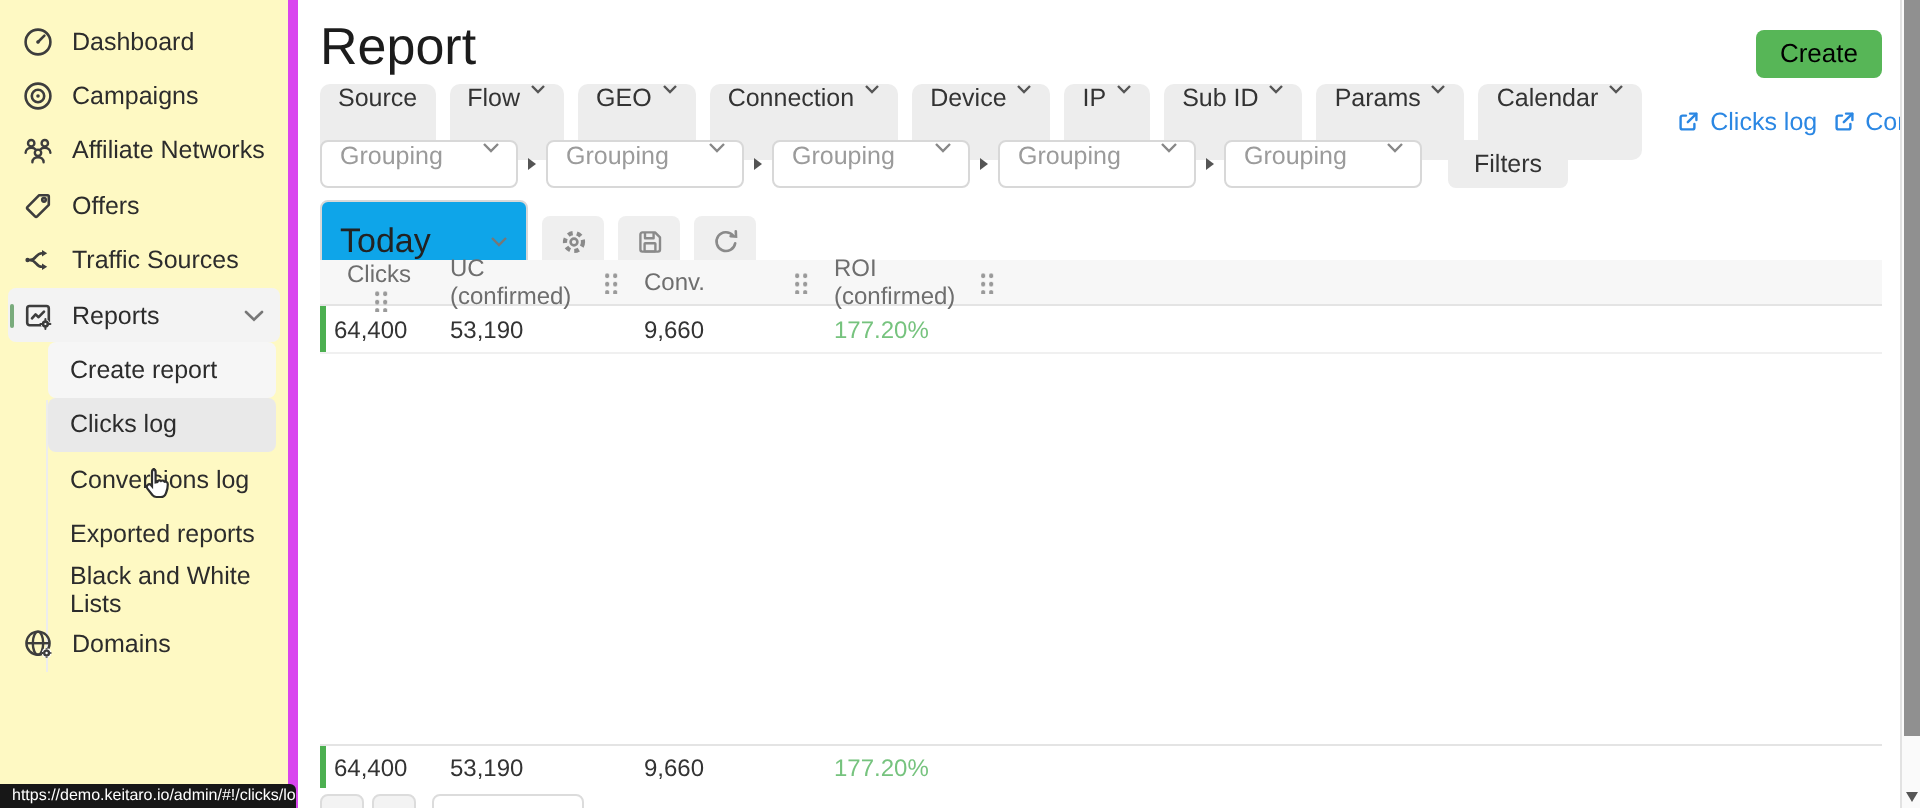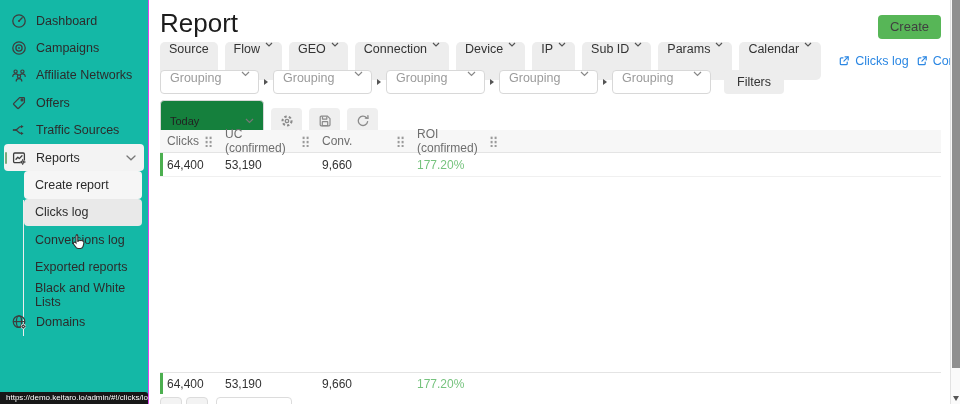--- a/index.html
+++ b/index.html
@@ -8,21 +8,21 @@
     position: relative;
     font-family: "Liberation Sans", "DejaVu Sans", sans-serif;
     background: #fff;
     color: #2d2d2d;
   }
   svg { display: block; }
 
   
   .sidebar {
     position: absolute; left: 0; top: 0; width: 149px; height: 404px;
-    background: #14b8a6; border-right: 1px solid #d946ef;
+    background: #fef9c3; border-right: 5px solid #d946ef;
   }
   .nav { position: absolute; top: 7px; left: 0; right: 0; }
   .nav-item {
     height: 27.4px; display: flex; align-items: center;
     padding: 0 8px 0 10px; font-size: 12.5px; color: #2c2c2c; cursor: pointer;
   }
   .nav-item .nicon { width: 17px; height: 17px; margin-right: 9px;
     display: flex; align-items: center; justify-content: center; color: #3d3d3d; }
   .nav-item.reports {
     background: #f3f3f3; border-radius: 4px; margin: 0 4px; padding-left: 6px;
@@ -54,21 +54,21 @@
   }
 
   
   .main { position: absolute; left: 150px; top: 0; right: 10px; bottom: 0; background: #fff; }
   .page-title {
     position: absolute; left: 10px; top: 7px;
     font-size: 26px; line-height: 32px; font-weight: 500; color: #1c1c1c;
   }
   .create-btn {
     position: absolute; top: 15px; right: 9px;
-    background: #57b657; color: #404040; font-size: 13px;
+    background: #57b657; color: #000000; font-size: 13px;
     padding: 4px 12px 5px; border: none; border-radius: 4px; cursor: pointer;
     font-family: inherit;
   }
 
   .filter-row { position: absolute; left: 10px; top: 42px; display: flex; gap: 7px; align-items: center; }
   .fbtn {
     background: #ededed; border-radius: 5px; height: 38px; padding: 0 9px;
     font-size: 12.5px; color: #333; display: flex; align-items: flex-start; gap: 5px;
     cursor: pointer; white-space: nowrap;
   }
@@ -90,37 +90,37 @@
   }
   .filters-btn {
     margin-left: 13px; background: #ededed; border: none; border-radius: 4px; height: 24px;
     padding: 0 13px; font-size: 12.5px; color: #333; display: flex; align-items: center;
     cursor: pointer; font-family: inherit;
   }
 
   .toolbar-row { position: absolute; left: 10px; top: 100px; display: flex; gap: 7px; align-items: center; }
   .today-select {
     width: 104px; height: 42px; border: 1px solid #d8d8d8; border-radius: 4px;
-    background: #15803d; display: flex; align-items: center; justify-content: space-between;
-    padding: 0 9px; font-size: 11px; color: #222; cursor: pointer;
+    background: #0ea5e9; display: flex; align-items: center; justify-content: space-between;
+    padding: 0 9px; font-size: 17px; color: #222; cursor: pointer;
   }
   .icon-btn {
     width: 31px; height: 26px; background: #efefef; border: none; border-radius: 4px;
     display: flex; align-items: center; justify-content: center; color: #8a8a8a; cursor: pointer;
   }
 
   
   .rtable {
     position: absolute; left: 10px; right: 9px; top: 130px; bottom: 10px;
     background: #fff; display: flex; flex-direction: column;
   }
   .thead { height: 23px; background: #f7f7f7; border-bottom: 1px solid #e4e4e4;
     display: flex; font-size: 12px; color: #6e6e6e; }
   .th { display: flex; align-items: center; justify-content: space-between; padding: 0 6px 0 7px; }
-  .c1 { width: 58px; } .c2 { width: 97px; } .c3 { width: 95px; } .c4 { width: 93px; } .cfill { flex: 1; }
+  .c1 { width: 58px; flex-direction: column; } .c2 { width: 97px; } .c3 { width: 95px; } .c4 { width: 93px; } .cfill { flex: 1; }
   .handle {
     width: 8px; height: 12px; flex: none; cursor: grab;
     background-image: radial-gradient(circle, #9a9a9a 1.1px, transparent 1.25px);
     background-size: 4px 4.2px; background-position: 0.6px 0.8px; background-repeat: repeat;
   }
   .trow {
     height: 24px; display: flex; align-items: center; font-size: 12px; color: #333;
     border-bottom: 1px solid #f0f0f0; position: relative; cursor: pointer;
   }
   .trow::before, .tsummary::before {

